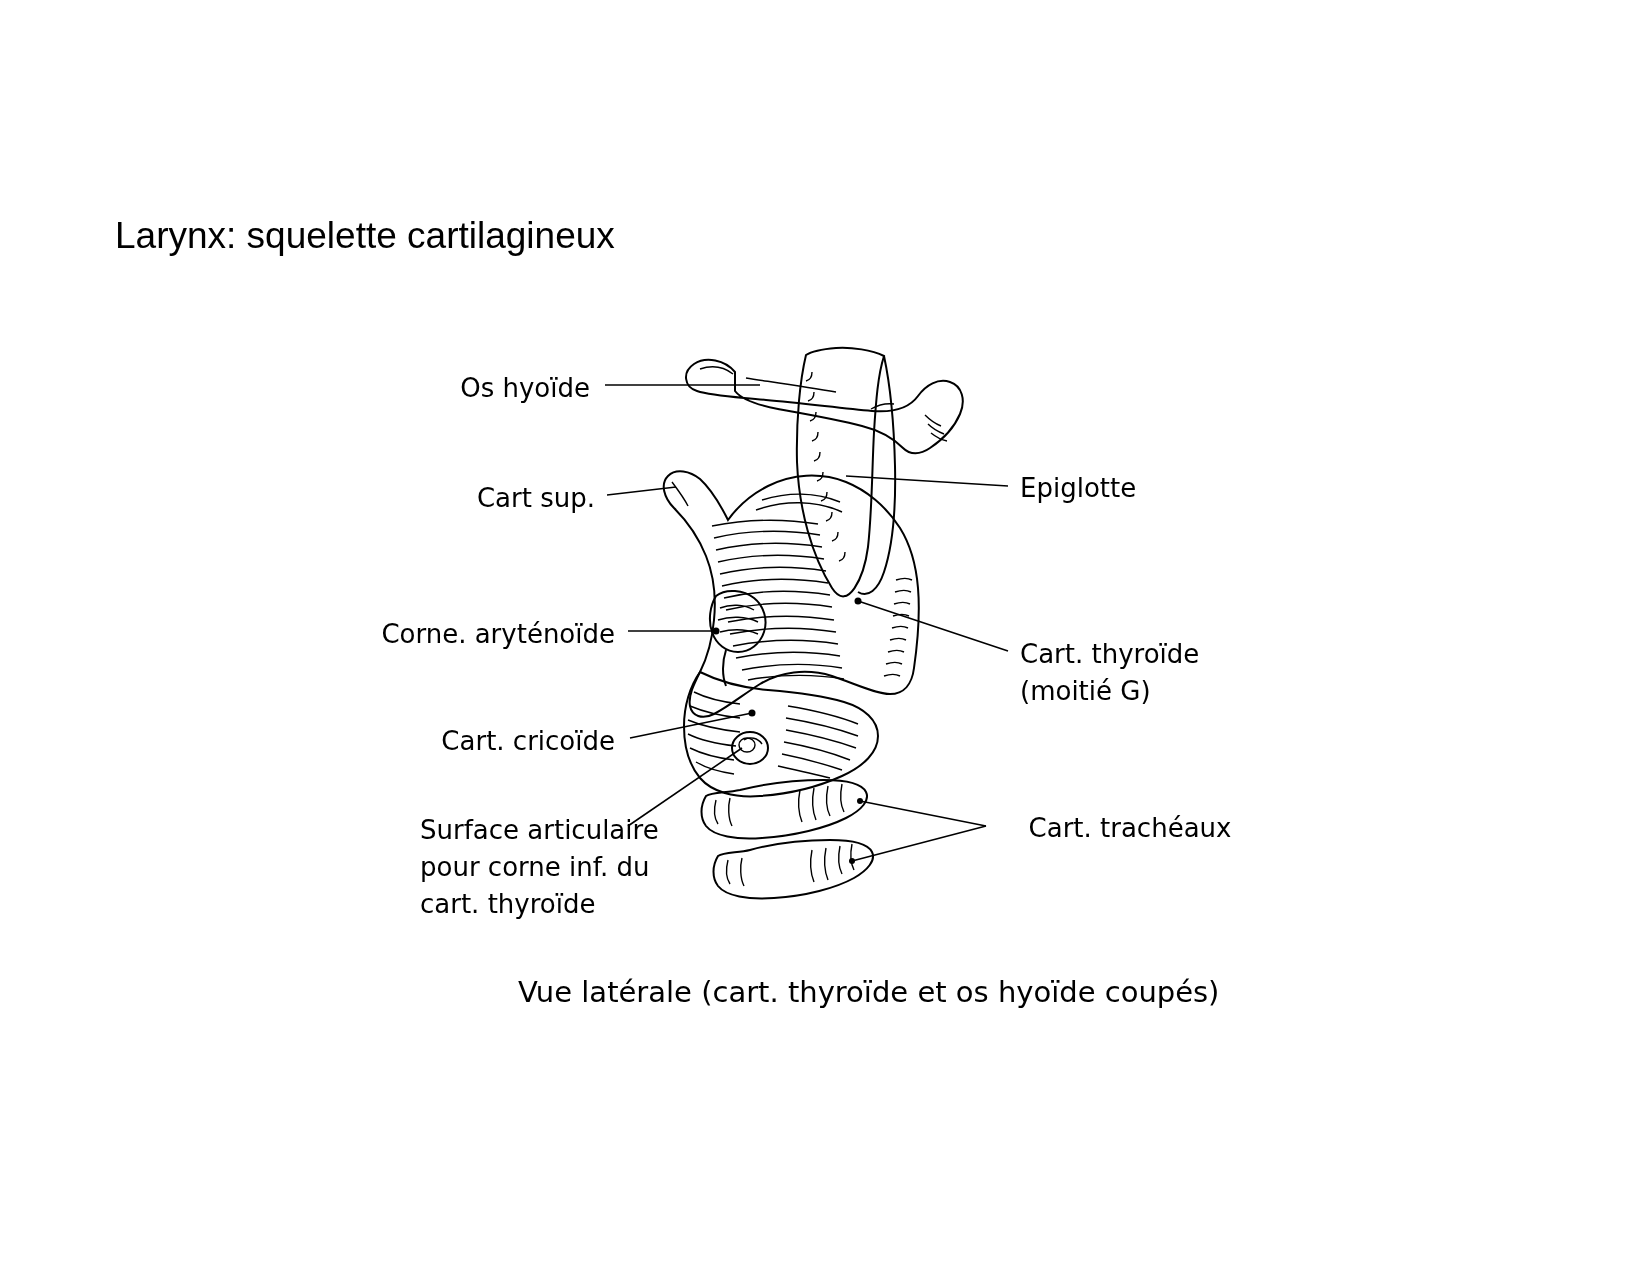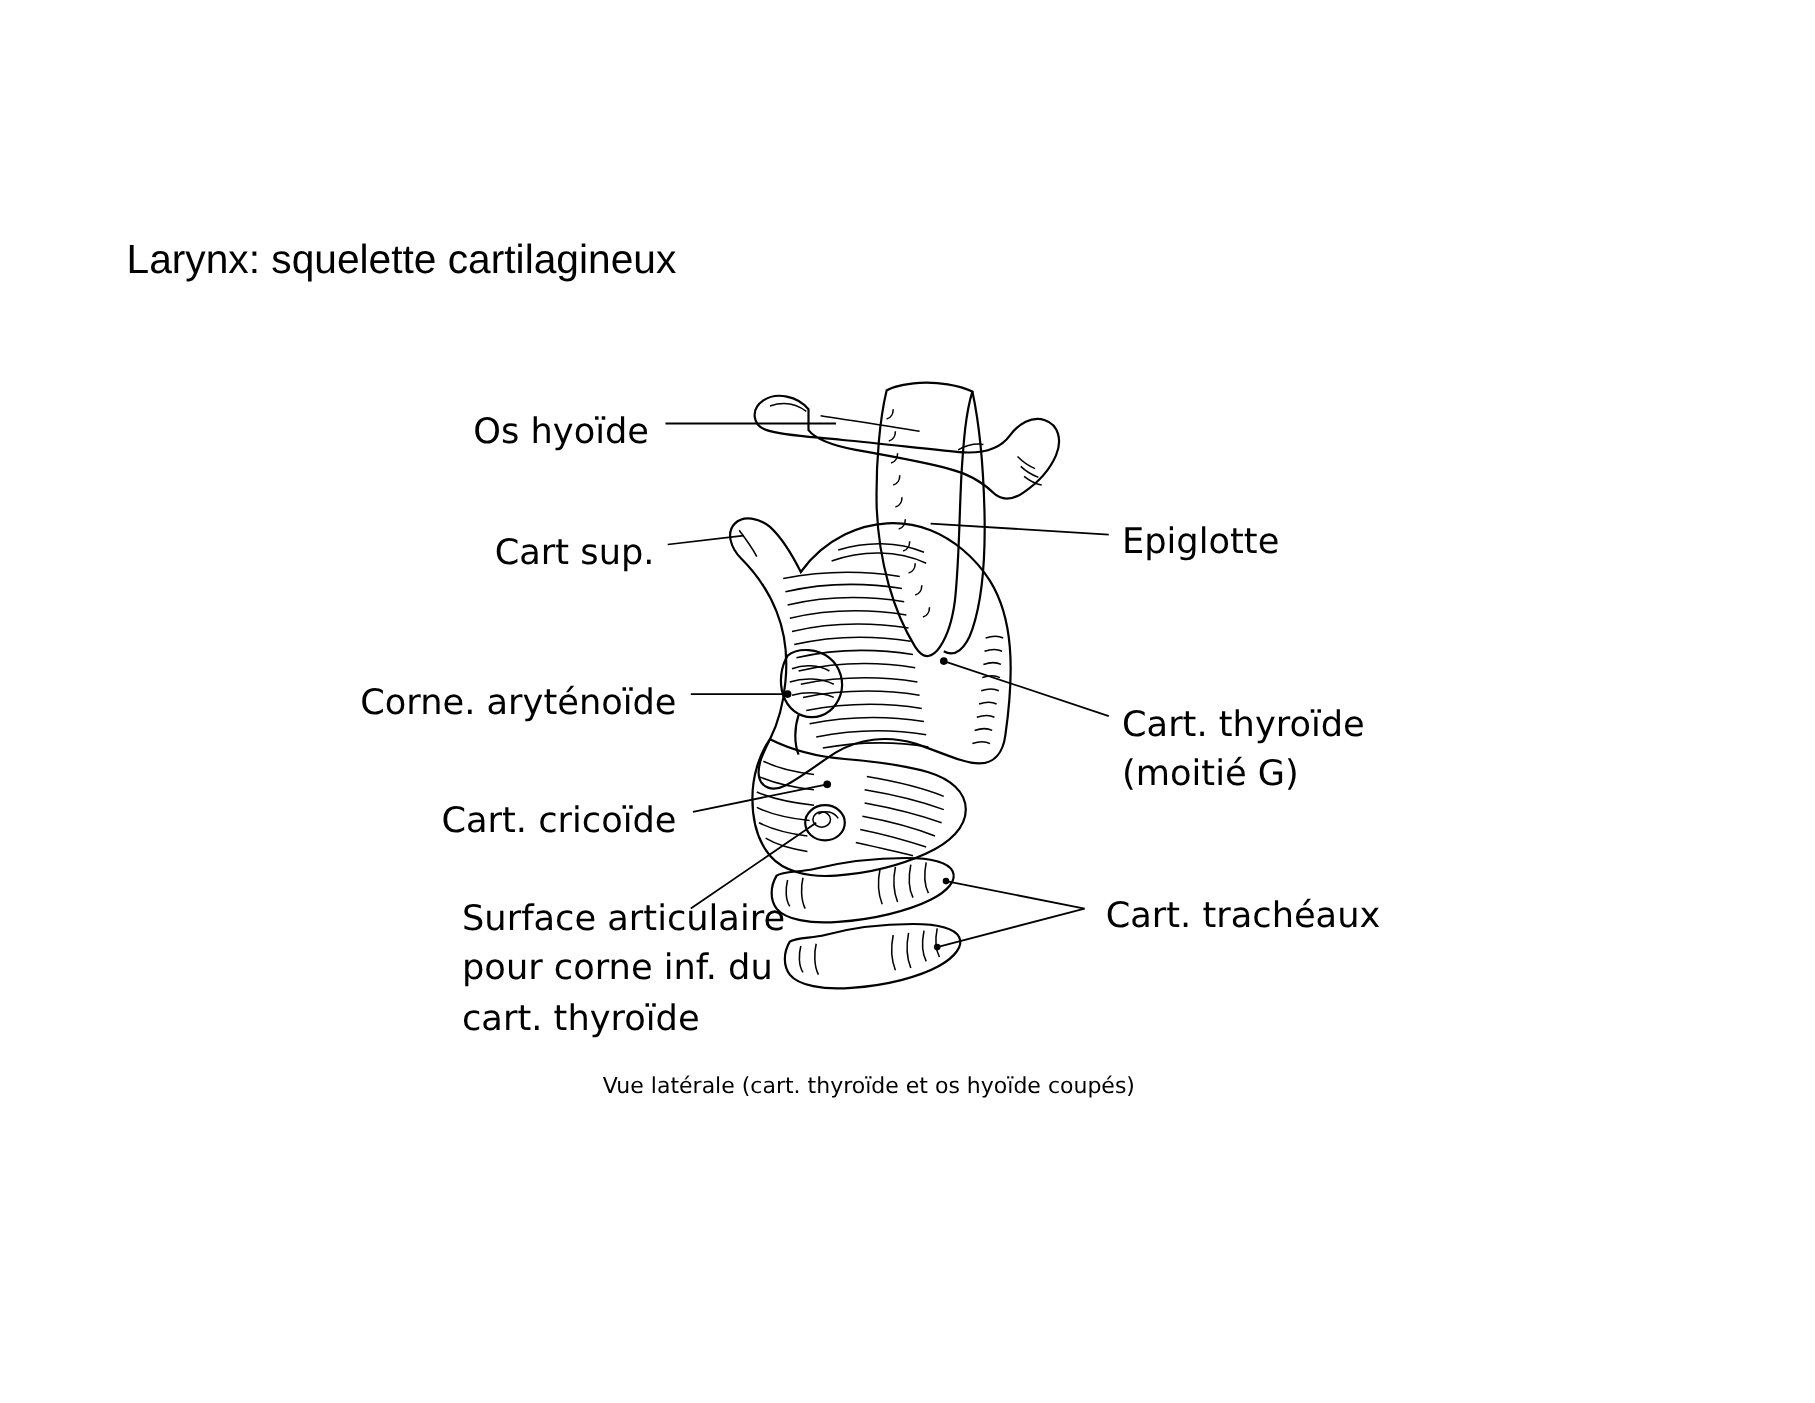--- a/index.html
+++ b/index.html
@@ -25,30 +25,30 @@
     position: absolute;
     left: 115px;
     top: 215px;
     font-size: 37px;
     font-family: "Liberation Sans", sans-serif;
     color: #000;
     white-space: nowrap;
   }
   .caption {
     position: absolute;
-    left: 548px;
+    left: 518px;
     top: 975px;
-    font-size: 20px;
+    font-size: 29px;
     font-family: "DejaVu Sans", sans-serif;
     color: #000;
     white-space: nowrap;
   }
   .label {
     position: absolute;
-    font-size: 32px;
+    font-size: 26px;
     font-family: "DejaVu Sans", sans-serif;
     color: #000;
     line-height: 1.42;
     white-space: pre;
   }
   .label.right { text-align: right; }
   .label.left { text-align: left; }
   svg.art {
     position: absolute;
     left: 0; top: 0;

